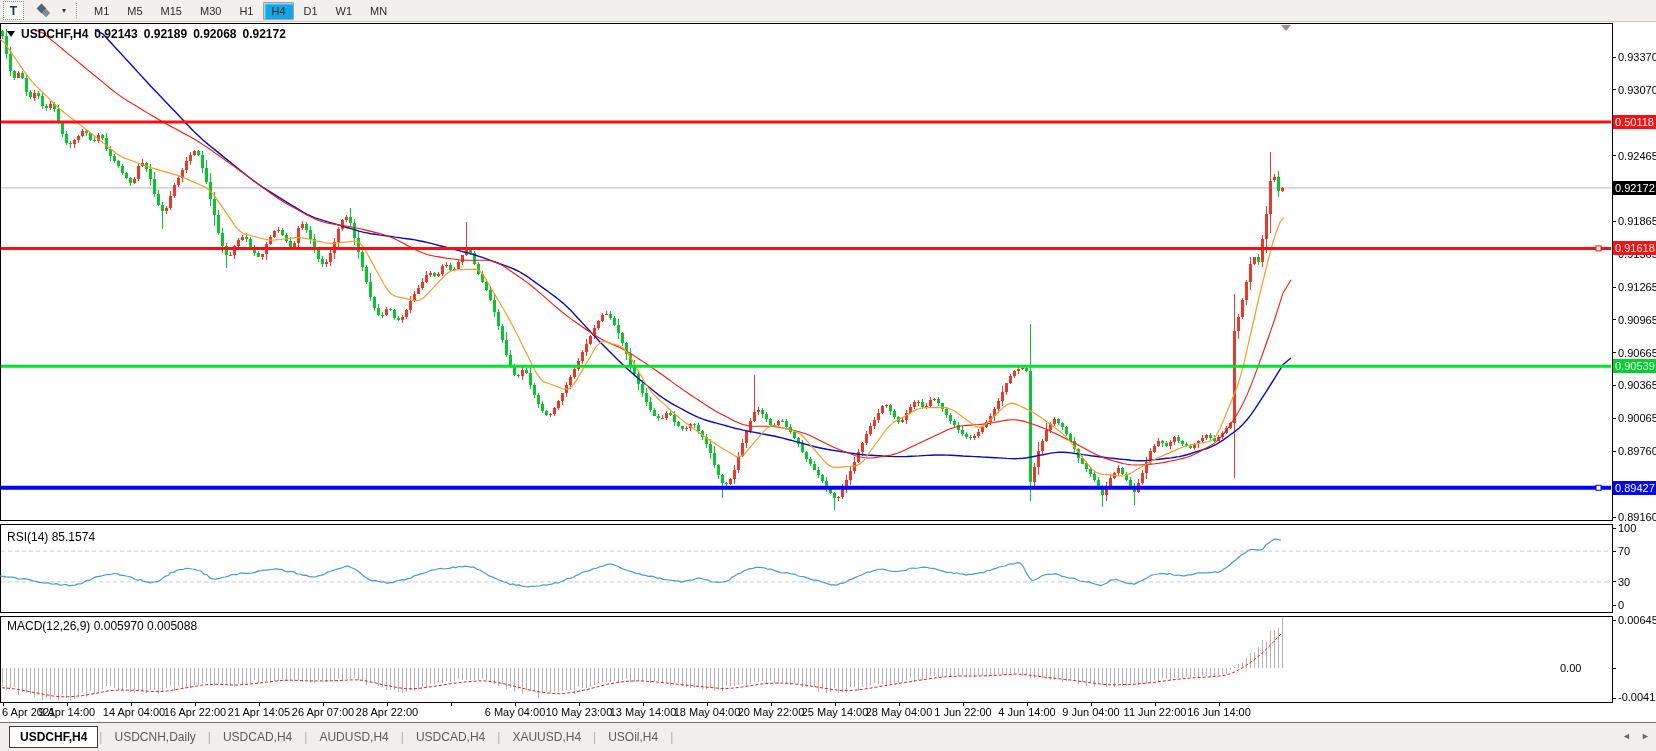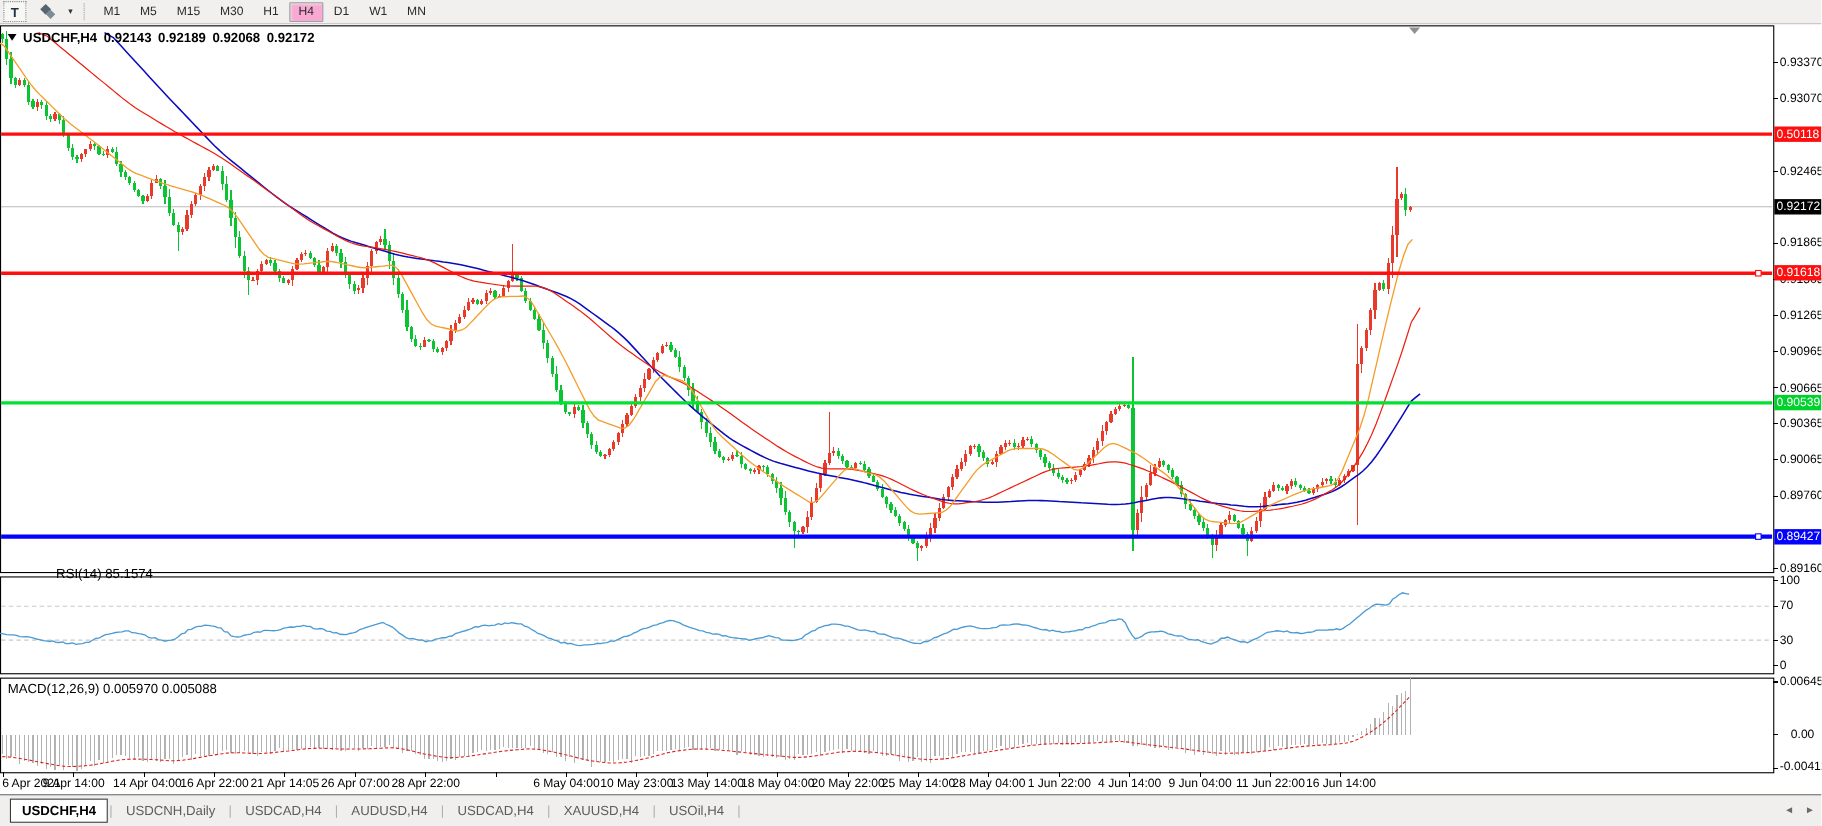--- a/index.html
+++ b/index.html
@@ -10,21 +10,21 @@
     border-bottom:1px solid #c6c6c6;display:flex;align-items:center;box-sizing:border-box;z-index:6;}
   .t-btn{width:19px;height:17px;border:1px dotted #8a8a8a;background:#f7f7f6;margin-left:3px;
     display:flex;align-items:center;justify-content:center;font-size:12px;font-weight:bold;color:#234;}
   .shape-ico{position:relative;width:30px;height:18px;margin-left:6px;}
   .shape-ico .d1{position:absolute;left:8px;top:3px;width:7px;height:7px;background:#55646f;transform:rotate(45deg);}
   .shape-ico .d2{position:absolute;left:13px;top:8px;width:6px;height:6px;background:#7d8b96;transform:rotate(45deg);}
   .caret{font-size:8px;color:#333;margin-left:2px;}
   .grip{width:1px;height:15px;border-left:1px dotted #9a9a9a;margin:0 8px 0 10px;}
   #tf-buttons{display:flex;align-items:center;gap:2px;}
   .tf-btn{font-size:11px;color:#2b2b2b;padding:2px 7px;border:1px solid transparent;border-radius:1px;}
-  .tf-btn.active{background:#f9a8d4;border:1px solid #a0a0a0;box-shadow:inset 1px 1px 2px #e2e2e2;}
+  .tf-btn.active{background:#0ea5e9;border:1px solid #a0a0a0;box-shadow:inset 1px 1px 2px #e2e2e2;}
 
   
   .pane{position:absolute;left:0;width:1613px;background:#fff;border:1px solid #000;box-sizing:border-box;z-index:1;}
   #pane-main{top:23px;height:498px;}
   #pane-rsi{top:524px;height:89px;}
   #pane-macd{top:616px;height:87px;}
 
   #chart{position:absolute;left:0;top:0;z-index:2;pointer-events:none;}
 
   .hit{position:absolute;z-index:4;background:transparent;}
@@ -1108,21 +1108,21 @@
   <div class="hit" style="left:0;top:703px;width:1613px;height:18px;"></div>
 
   <div class="chart-title">
     <span class="tri"></span>
     <span>USDCHF,H4</span>
     <span>0.92143</span>
     <span>0.92189</span>
     <span>0.92068</span>
     <span>0.92172</span>
   </div>
-  <div class="pane-label" style="top:514px;margin-left:44px;">RSI(14) 85.1574</div>
+  <div class="pane-label" style="top:530px;">RSI(14) 85.1574</div>
   <div class="pane-label" style="top:619px;">MACD(12,26,9) 0.005970 0.005088</div>
 
   <div class="tabbar">
     <div id="tabs" style="display:flex;align-items:center;gap:1px;">
         <div class="tab active">USDCHF,H4</div>
         <span class="tab-sep">|</span>
         <div class="tab">USDCNH,Daily</div>
         <span class="tab-sep">|</span>
         <div class="tab">USDCAD,H4</div>
         <span class="tab-sep">|</span>
@@ -1153,21 +1153,21 @@
     <span class="badge" style="top: 122.01px; background: rgb(254, 14, 14);">0.50118</span>
     <span class="badge" style="top: 187.893px; background: rgb(0, 0, 0);">0.92172</span>
     <span class="badge" style="top: 248.424px; background: rgb(254, 14, 14);">0.91618</span>
     <span class="badge" style="top: 366.315px; background: rgb(0, 210, 44);">0.90539</span>
     <span class="badge" style="top: 487.812px; background: rgb(2, 2, 254);">0.89427</span>
     <span class="lbl" style="left: 1618px; top: 528px;">100</span>
     <span class="lbl" style="left: 1618px; top: 551.1px;">70</span>
     <span class="lbl" style="left: 1618px; top: 581.9px;">30</span>
     <span class="lbl" style="left: 1618px; top: 605px;">0</span>
     <span class="lbl" style="left: 1618px; top: 619.998px;">0.006451</span>
-    <span class="lbl" style="left: 1628px; top: 668px;">0.00</span>
+    <span class="lbl" style="left: 1560px; top: 668px;">0.00</span>
     <span class="lbl" style="left: 1618px; top: 697px;">-0.004129</span>
     <span class="time-lbl" style="left: 2px; transform: none;">6 Apr 2021</span>
     <span class="time-lbl" style="left: 67px;">9 Apr 14:00</span>
     <span class="time-lbl" style="left: 134px;">14 Apr 04:00</span>
     <span class="time-lbl" style="left: 195px;">16 Apr 22:00</span>
     <span class="time-lbl" style="left: 259px;">21 Apr 14:05</span>
     <span class="time-lbl" style="left: 323px;">26 Apr 07:00</span>
     <span class="time-lbl" style="left: 387px;">28 Apr 22:00</span>
     <span class="time-lbl" style="left: 451px; margin-top: 43px;">3 May 15:00</span>
     <span class="time-lbl" style="left: 515px;">6 May 04:00</span>

